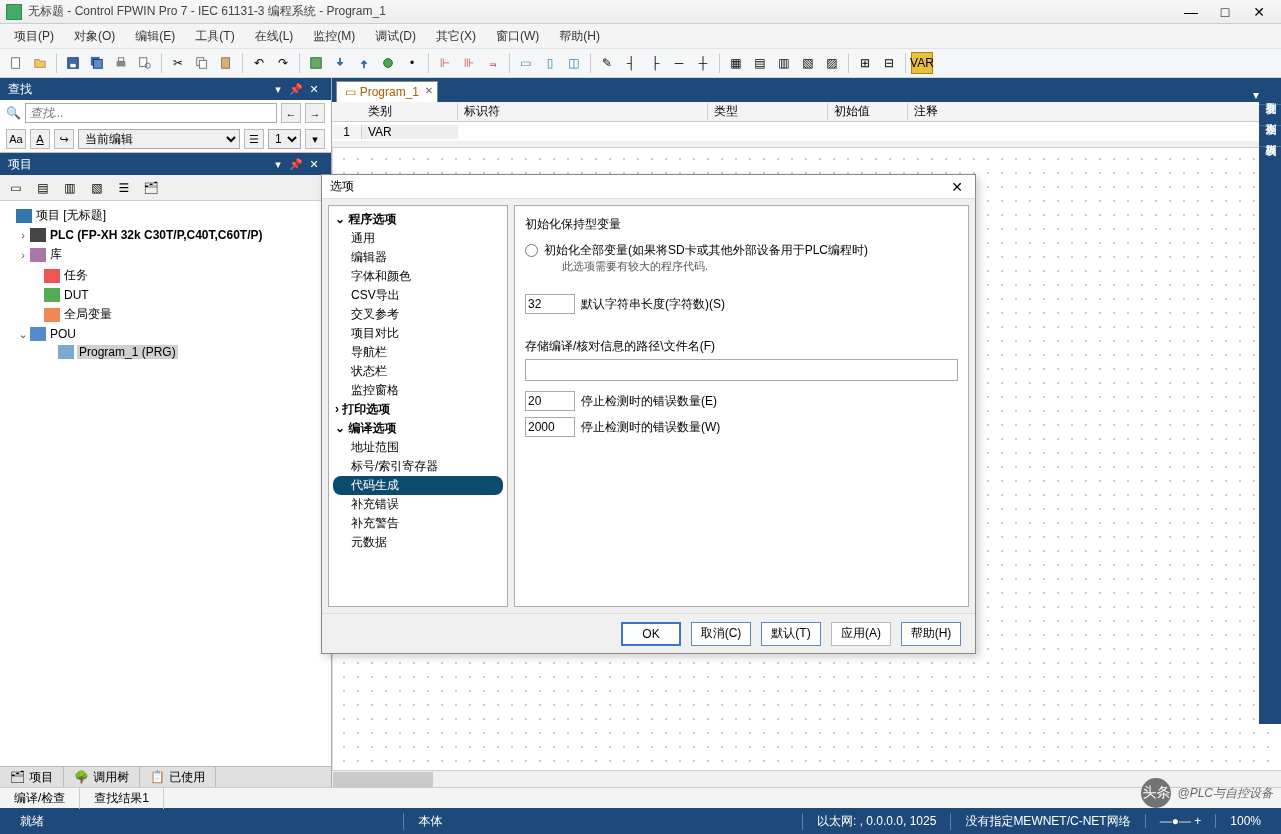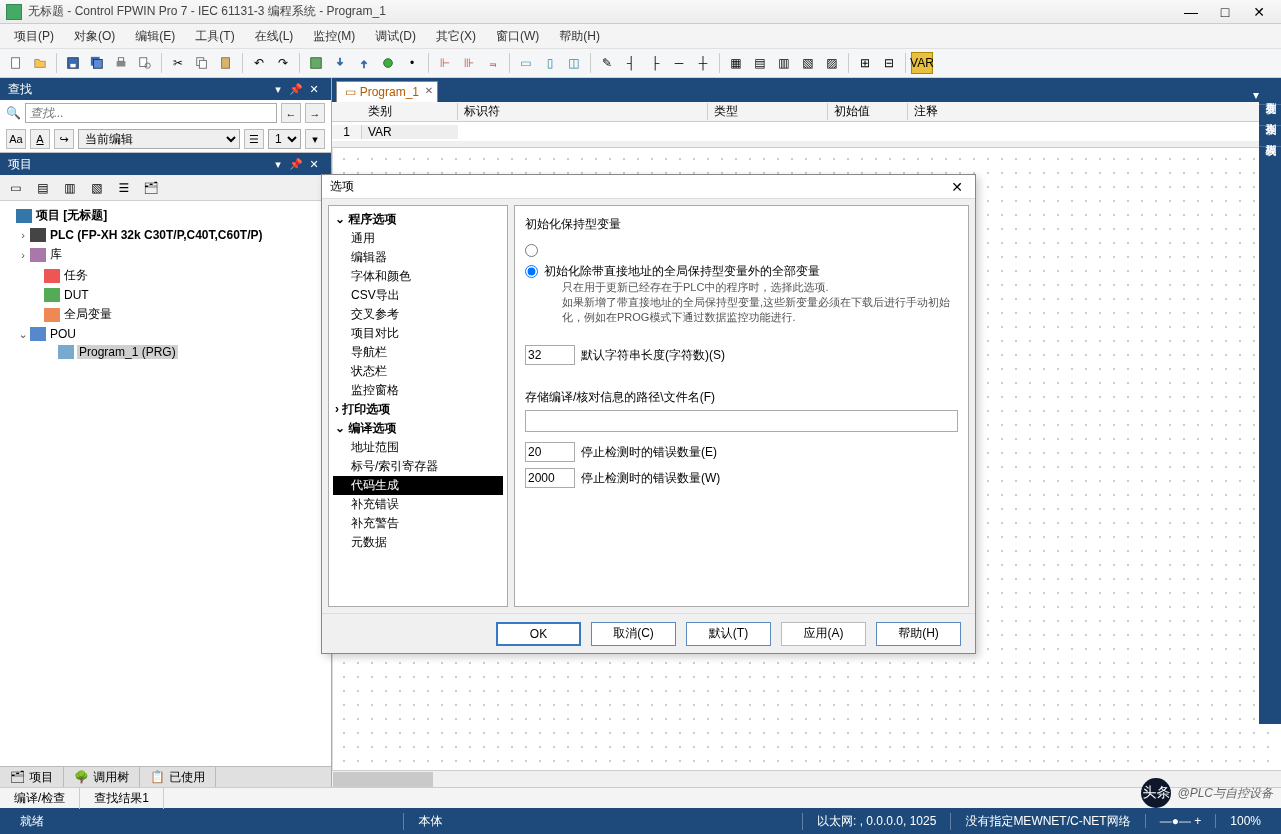--- a/index.html
+++ b/index.html
@@ -59,33 +59,33 @@
 .gridnum { width:30px; background:#f4f4f4; border-right:1px solid #ccc; text-align:center;}
 .gridcell { border-right:1px solid #eee; padding:0 6px; }
 
 
 .dialog { position:absolute; left:321px; top:174px; width:655px; height:480px; background:#f0f0f0; border:1px solid #888; box-shadow:3px 3px 8px rgba(0,0,0,.2); z-index:100; display:flex; flex-direction:column;}
 .dlgtitle { height:24px; display:flex; align-items:center; padding:0 8px; background:#fff; border-bottom:1px solid #ddd;}
 .dlgtitle .x { margin-left:auto; width:20px; text-align:center; font-size:14px;}
 .dlgbody { flex:1; display:flex; padding:6px; gap:6px; overflow:hidden;}
 .dlgtree { width:180px; background:#fff; border:1px solid #aaa; padding:4px 4px; overflow:auto;}
 .dlgtree .dti { padding:1px 2px; white-space:nowrap; }
-.dlgtree .dti.sel { background:#000000; color:#fff; }
+.dlgtree .dti.sel { background:#0c4a6e; color:#fff;border-radius:8px; }
 .dlgtree .cat { font-weight:bold; }
 .dlgtree .sub { padding-left:18px; }
 .dlgcontent { flex:1; background:#fff; border:1px solid #aaa; padding:10px; position:relative; font-size:12px;}
 .grp legend, .grplabel { font-size:12px; margin-bottom:9px;}
 .radio { display:flex; align-items:flex-start; gap:6px; margin:6px 0;}
 .radio input { margin-top:2px;}
 .radio .sub { color:#555; font-size:11px; margin-left:18px; line-height:15px; }
 .num { display:flex; align-items:center; gap:6px; margin:6px 0;}
 .num input[type=number]{ width:50px; border:1px solid #aaa; height:20px; padding:0 2px;}
 .pathinput { width:100%; border:1px solid #aaa; height:22px; margin-top:4px;}
 .dlgbtns { height:40px; display:flex; align-items:center; justify-content:flex-end; gap:10px; padding:0 14px; border-top:1px solid #ddd; background:#f0f0f0;}
-.dlgbtns button { width:85px; height:24px; border:1px solid #5b8bbd; background:#fff;}
+.dlgbtns button { width:60px; height:24px; border:1px solid #5b8bbd; background:#fff;}
 .dlgbtns button.primary { border:2px solid #3a77c4; }
 .dlgbtns button:disabled { color:#000000; border-color:#bbb; }
 
 
 .bottomtabs { height: 21px; background: #e0e0e0; display:flex; align-items:center; border-top:1px solid #bbb;}
 .bottomtabs .bt { padding:2px 10px; border-right:1px solid #bbb; display:flex; align-items:center; gap:4px;}
 .bottomtabs2 { height: 21px; background:#f4f4f4; border-top:1px solid #ccc; display:flex; align-items:center;}
 .bottomtabs2 .bt { padding:2px 14px; border-right:1px solid #ccc;}
 
 
@@ -93,21 +93,21 @@
 .status .seg { padding:0 14px; border-left:1px solid rgba(255,255,255,.3);}
 .status .seg:first-child { border:none; }
 .status .fill { flex:1;}
 
 
 .rightdock { position:absolute; right:0; top:84px; width:22px; background:#1d4a7a; height:640px; display:flex; flex-direction:column; z-index:5;}
 .rightdock .v { writing-mode:vertical-rl; color:#fff; padding:10px 3px; border-bottom:1px solid rgba(255,255,255,.2); font-size:11px;}
 
 
 .wm { position:absolute; right:8px; bottom:26px; font-size:28px; color:rgba(0,0,0,.6); z-index:200; font-weight:500; font-style:italic; display:flex; align-items:center; gap:6px;}
-.wm .c { width:30px; height:30px; border-radius:50%; background:#0f172a; color:#fff; display:flex;align-items:center;justify-content:center; font-style:normal; font-size:14px;}
+.wm .c { width:30px; height:30px; border-radius:50%; background:#737373; color:#fff; display:flex;align-items:center;justify-content:center; font-style:normal; font-size:14px;}
 
 
 .dotbg { flex:1; background-image: radial-gradient(#ccc 1px, transparent 1px); background-size: 14px 14px; background-position: 4px 4px; border-left:1px solid #ddd;}
 
 
 .hscroll { height:17px; background:#f0f0f0; border-top:1px solid #ccc; display:flex;}
 .hscroll .thumb{ width:100px; height:15px; background:#c9c9c9; margin:1px;}
 </style>
 </head>
 <body>
@@ -275,21 +275,21 @@
         <div class="tbtn">▤</div>
         <div class="tbtn">▥</div>
         <div class="tbtn">▧</div>
         <div class="tbtn">☰</div>
         <div class="tbtn">🗂</div>
       </div>
       <div class="tree">
         <div class="treeitem" style="padding-left:0">
             <span class="tw"></span>
             <span class="icn" style="background:#37a"></span>
-            <span class="lbl" style="font-weight:bold">项目 [无标题]</span>
+            <span class="lbl" style="font-weight:normal">项目 [无标题]</span>
           </div>
         <div class="treeitem" style="padding-left:14px">
             <span class="tw">›</span>
             <span class="icn" style="background:#444"></span>
             <b class="lbl">PLC (FP-XH 32k C30T/P,C40T,C60T/P)</b>
           </div>
         <div class="treeitem" style="padding-left:14px">
             <span class="tw">›</span>
             <span class="icn" style="background:#a7a"></span>
             <span class="lbl">库</span>
@@ -405,25 +405,21 @@
       <div class="dti sub">标号/索引寄存器</div>
       <div class="dti sub sel">代码生成</div>
       <div class="dti sub">补充错误</div>
       <div class="dti sub">补充警告</div>
       <div class="dti sub">元数据</div>
     </div>
     <div class="dlgcontent">
       <div class="grplabel">初始化保持型变量</div>
       <div class="radio">
           <input type="radio" name="r" style="">
-        </div>
-      <div class="radio">
-          <input type="radio" name="r" checked="" style="">
-          <div><span>初始化除带直接地址的全局保持型变量外的全部变量</span><div class="sub" style="white-space:pre-line">只在用于更新已经存在于PLC中的程序时，选择此选项.
-如果新增了带直接地址的全局保持型变量,这些新变量必须在下载后进行手动初始化，例如在PROG模式下通过数据监控功能进行.</div></div>
+          <div><span>初始化全部变量(如果将SD卡或其他外部设备用于PLC编程时)</span><div class="sub">此选项需要有较大的程序代码.</div></div>
         </div>
       <div class="num" style="margin-top:20px">
         <input type="number" value="32" style="">
         <span>默认字符串长度(字符数)(S)</span>
       </div>
       <div style="margin-top:24px">
         <div>存储编译/核对信息的路径\文件名(F)</div>
         <input class="pathinput" style="">
       </div>
       <div class="num" style="margin-top:10px">

